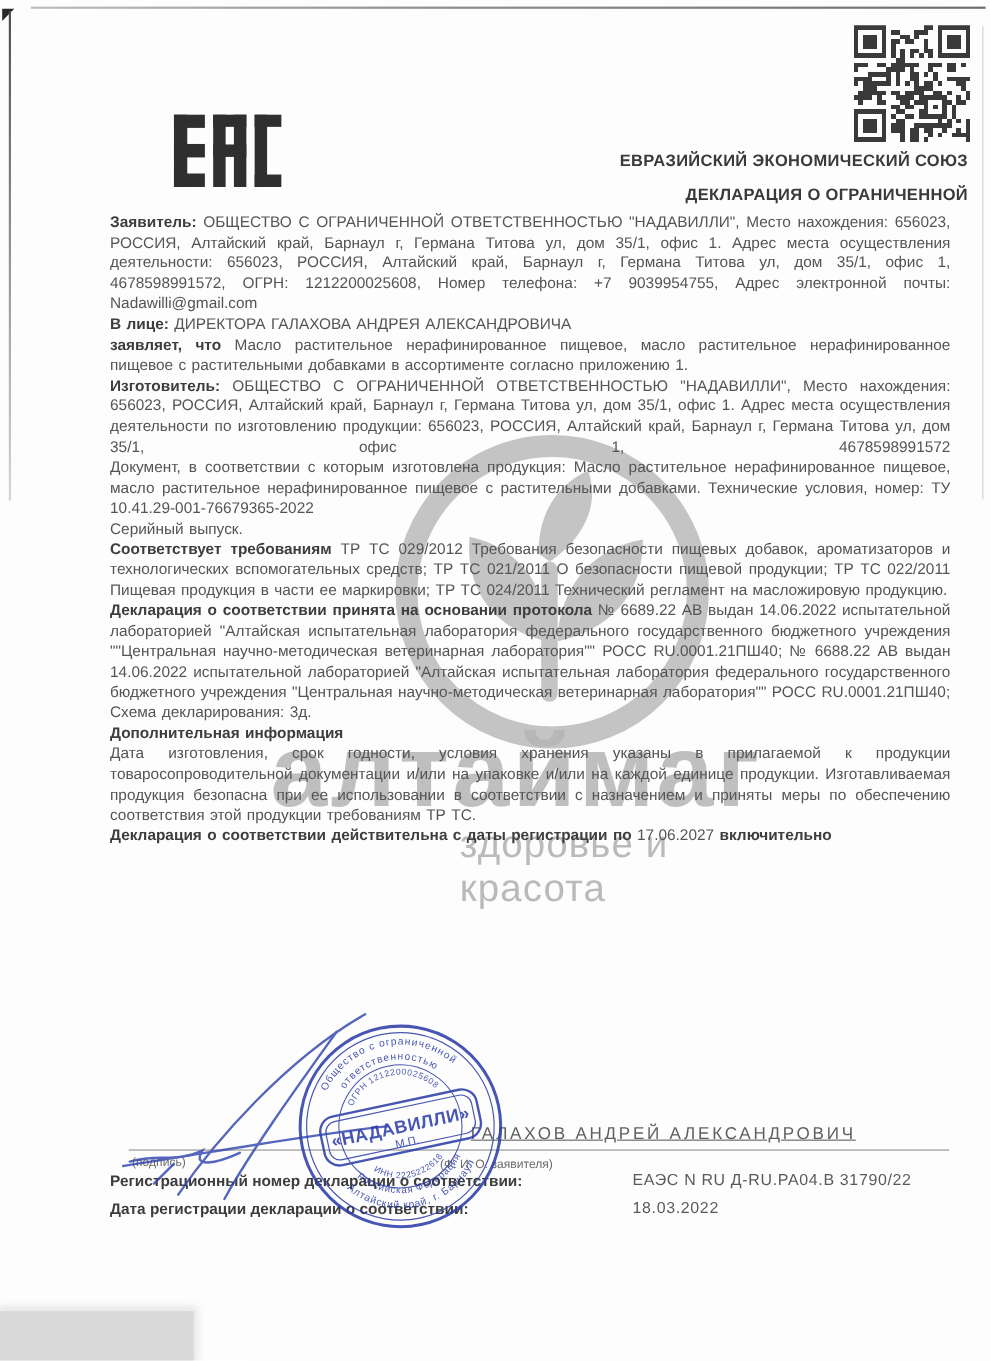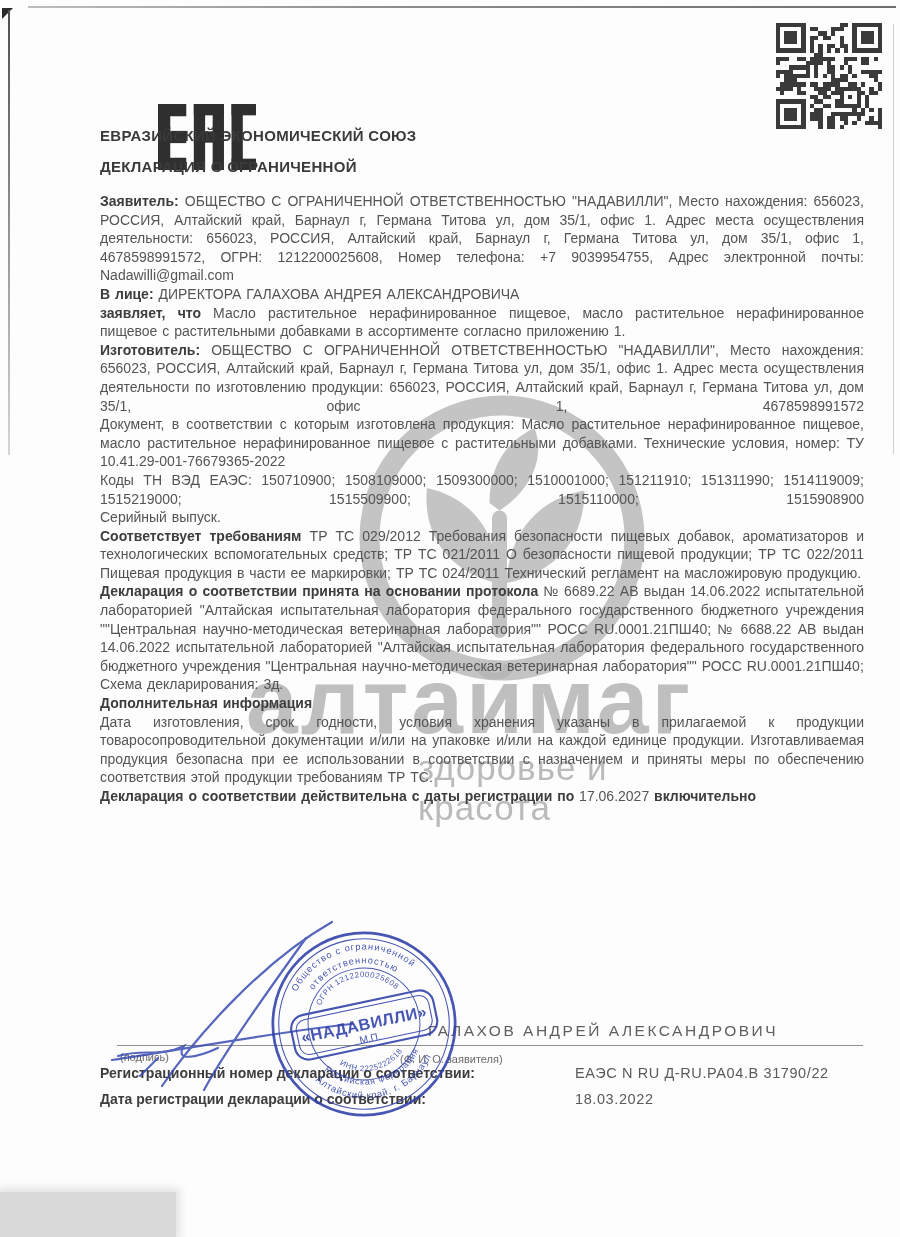--- a/index.html
+++ b/index.html
@@ -12,21 +12,21 @@
     background:linear-gradient(90deg,#bdbdbd,#8f8f8f 40%,#6e6e6e);}
   .corner-triangle{position:absolute;left:2px;top:8px;width:0;height:0;
     border-top:11px solid #2b2b2b;border-right:11px solid transparent;}
   .left-line{position:absolute;left:8px;top:10px;width:2px;height:445px;
     background:linear-gradient(#4f4f4f,#9a9a9a 55%,#d6d6d6);}
   .right-line{position:absolute;left:893px;top:24px;width:1px;height:430px;background:#cfcfcf;}
   .bottom-patch{position:absolute;left:0;top:1192px;width:176px;height:45px;background:#d9d9d9;box-shadow:0 0 8px 4px #e3e3e3;}
 
   
   .eac-logo{position:absolute;left:158px;top:104px;}
-  .titles{position:absolute;left:100px;top:127px;width:780px;text-align:left;}
+  .titles{position:absolute;left:100px;top:138px;width:780px;text-align:right;}
   .title-line{font-weight:700;color:#3a3a3a;font-size:15px;letter-spacing:.3px;}
   .title-line.second{margin-top:14px;}
   .qr{position:absolute;left:776px;top:23px;}
 
   
   .watermark{position:absolute;left:0;top:0;width:713px;height:1237px;z-index:0;pointer-events:none;}
   .wm-logo{position:absolute;left:352px;top:388px;opacity:.8;}
   .wm-brand{position:absolute;left:246px;top:648px;font-size:93px;font-weight:700;
     color:#b5b5b5;letter-spacing:3px;opacity:.85;}
   .wm-tagline{position:absolute;left:418px;top:748px;font-size:35px;color:#b3b3b3;letter-spacing:1px;opacity:.9;}
@@ -38,21 +38,21 @@
   b{font-weight:700;color:#3d3d3d;}
   .jl{text-align-last:justify;}
   .mb7{margin-bottom:7px;}
   .mb10{margin-bottom:10px;}
   .mb11{margin-bottom:11px;}
   .mb14{margin-bottom:14px;}
   .mb17{margin-bottom:17px;}
 
   
   .sign-line{position:absolute;left:117px;top:1045px;width:746px;height:1.2px;background:#909090;z-index:1;}
-  .fio{position:absolute;left:428px;top:1022px;font-size:15.5px;letter-spacing:2.5px;color:#5f5f5f;z-index:1;}
+  .fio{position:absolute;left:428px;top:1022px;font-size:15.5px;letter-spacing:2.5px;color:#5f5f5f;z-index:1;text-decoration:underline;}
   .caption{position:absolute;font-size:11px;color:#6a6a6a;z-index:1;}
   .cap-sign{left:120px;top:1051px;}
   .cap-fio{left:400px;top:1053px;}
   .reg-row{position:absolute;left:100px;z-index:1;font-size:14px;}
   .reg-row .lbl{font-weight:700;color:#3d3d3d;}
   .reg-val{position:absolute;left:575px;z-index:1;font-size:14.5px;letter-spacing:.6px;color:#5a5a5a;}
   .row1{top:1065px;} .row2{top:1091px;}
 
   
   .stamp{position:absolute;left:266px;top:926px;z-index:3;transform:rotate(-12deg);opacity:.88;}
@@ -317,21 +317,20 @@
       <rect x="16" y="16" width="3" height="3" fill="#fdfdfd"></rect>
       <rect x="17" y="17" width="1" height="1" fill="#3a3a3a"></rect>
     </svg>
 
   <div class="content">
     <p class="mb11"><b>Заявитель:</b> <span>ОБЩЕСТВО С ОГРАНИЧЕННОЙ ОТВЕТСТВЕННОСТЬЮ "НАДАВИЛЛИ", Место нахождения: 656023, РОССИЯ, Алтайский край, Барнаул г, Германа Титова ул, дом 35/1, офис 1. Адрес места осуществления деятельности: 656023, РОССИЯ, Алтайский край, Барнаул г, Германа Титова ул, дом 35/1, офис 1, 4678598991572, ОГРН: 1212200025608, Номер телефона: +7 9039954755, Адрес электронной почты: Nadawilli@gmail.com</span></p>
     <p class="mb7"><b>В лице:</b> <span>ДИРЕКТОРА ГАЛАХОВА АНДРЕЯ АЛЕКСАНДРОВИЧА</span></p>
     <p><b>заявляет, что</b> <span>Масло растительное нерафинированное пищевое, масло растительное нерафинированное пищевое с растительными добавками в ассортименте согласно приложению 1.</span></p>
     <p class="jl"><b>Изготовитель:</b> <span>ОБЩЕСТВО С ОГРАНИЧЕННОЙ ОТВЕТСТВЕННОСТЬЮ "НАДАВИЛЛИ", Место нахождения: 656023, РОССИЯ, Алтайский край, Барнаул г, Германа Титова ул, дом 35/1, офис 1. Адрес места осуществления деятельности по изготовлению продукции: 656023, РОССИЯ, Алтайский край, Барнаул г, Германа Титова ул, дом 35/1, офис 1, 4678598991572</span></p>
     <p class="jl"><span>Документ, в соответствии с которым изготовлена продукция: Масло растительное нерафинированное пищевое, масло растительное нерафинированное пищевое с растительными добавками. Технические условия, номер: ТУ 10.41.29-001-76679365-2022</span></p>
-    <p class="jl"><span>Коды ТН ВЭД ЕАЭС: 150710900; 1508109000; 1509300000; 1510001000; 151211910; 151311990; 1514119009; 1515219000; 1515509900; 1515110000; 1515908900</span></p>
     <p class="mb10"><span>Серийный выпуск.</span></p>
     <p class="mb11"><b>Соответствует требованиям</b> <span>ТР ТС 029/2012 Требования безопасности пищевых добавок, ароматизаторов и технологических вспомогательных средств; ТР ТС 021/2011 О безопасности пищевой продукции; ТР ТС 022/2011 Пищевая продукция в части ее маркировки; ТР ТС 024/2011 Технический регламент на масложировую продукцию.</span></p>
     <p><b>Декларация о соответствии принята на основании протокола</b> <span>№ 6689.22 АВ выдан 14.06.2022 испытательной лабораторией "Алтайская испытательная лаборатория федерального государственного бюджетного учреждения ""Центральная научно-методическая ветеринарная лаборатория"" РОСС RU.0001.21ПШ40; № 6688.22 АВ выдан 14.06.2022 испытательной лабораторией "Алтайская испытательная лаборатория федерального государственного бюджетного учреждения "Центральная научно-методическая ветеринарная лаборатория"" РОСС RU.0001.21ПШ40;</span></p>
     <p class="mb17"><span>Схема декларирования: 3д.</span></p>
     <p><b>Дополнительная информация</b></p>
     <p class="mb14"><span>Дата изготовления, срок годности, условия хранения указаны в прилагаемой к продукции товаросопроводительной документации и/или на упаковке и/или на каждой единице продукции. Изготавливаемая продукция безопасна при ее использовании в соответствии с назначением и приняты меры по обеспечению соответствия этой продукции требованиям ТР ТС.</span></p>
     <p><b>Декларация о соответствии действительна с даты регистрации по</b> <span>17.06.2027</span> <b>включительно</b></p>
   </div>
 
   <svg class="signature" width="350" height="190" viewBox="0 0 350 190">

